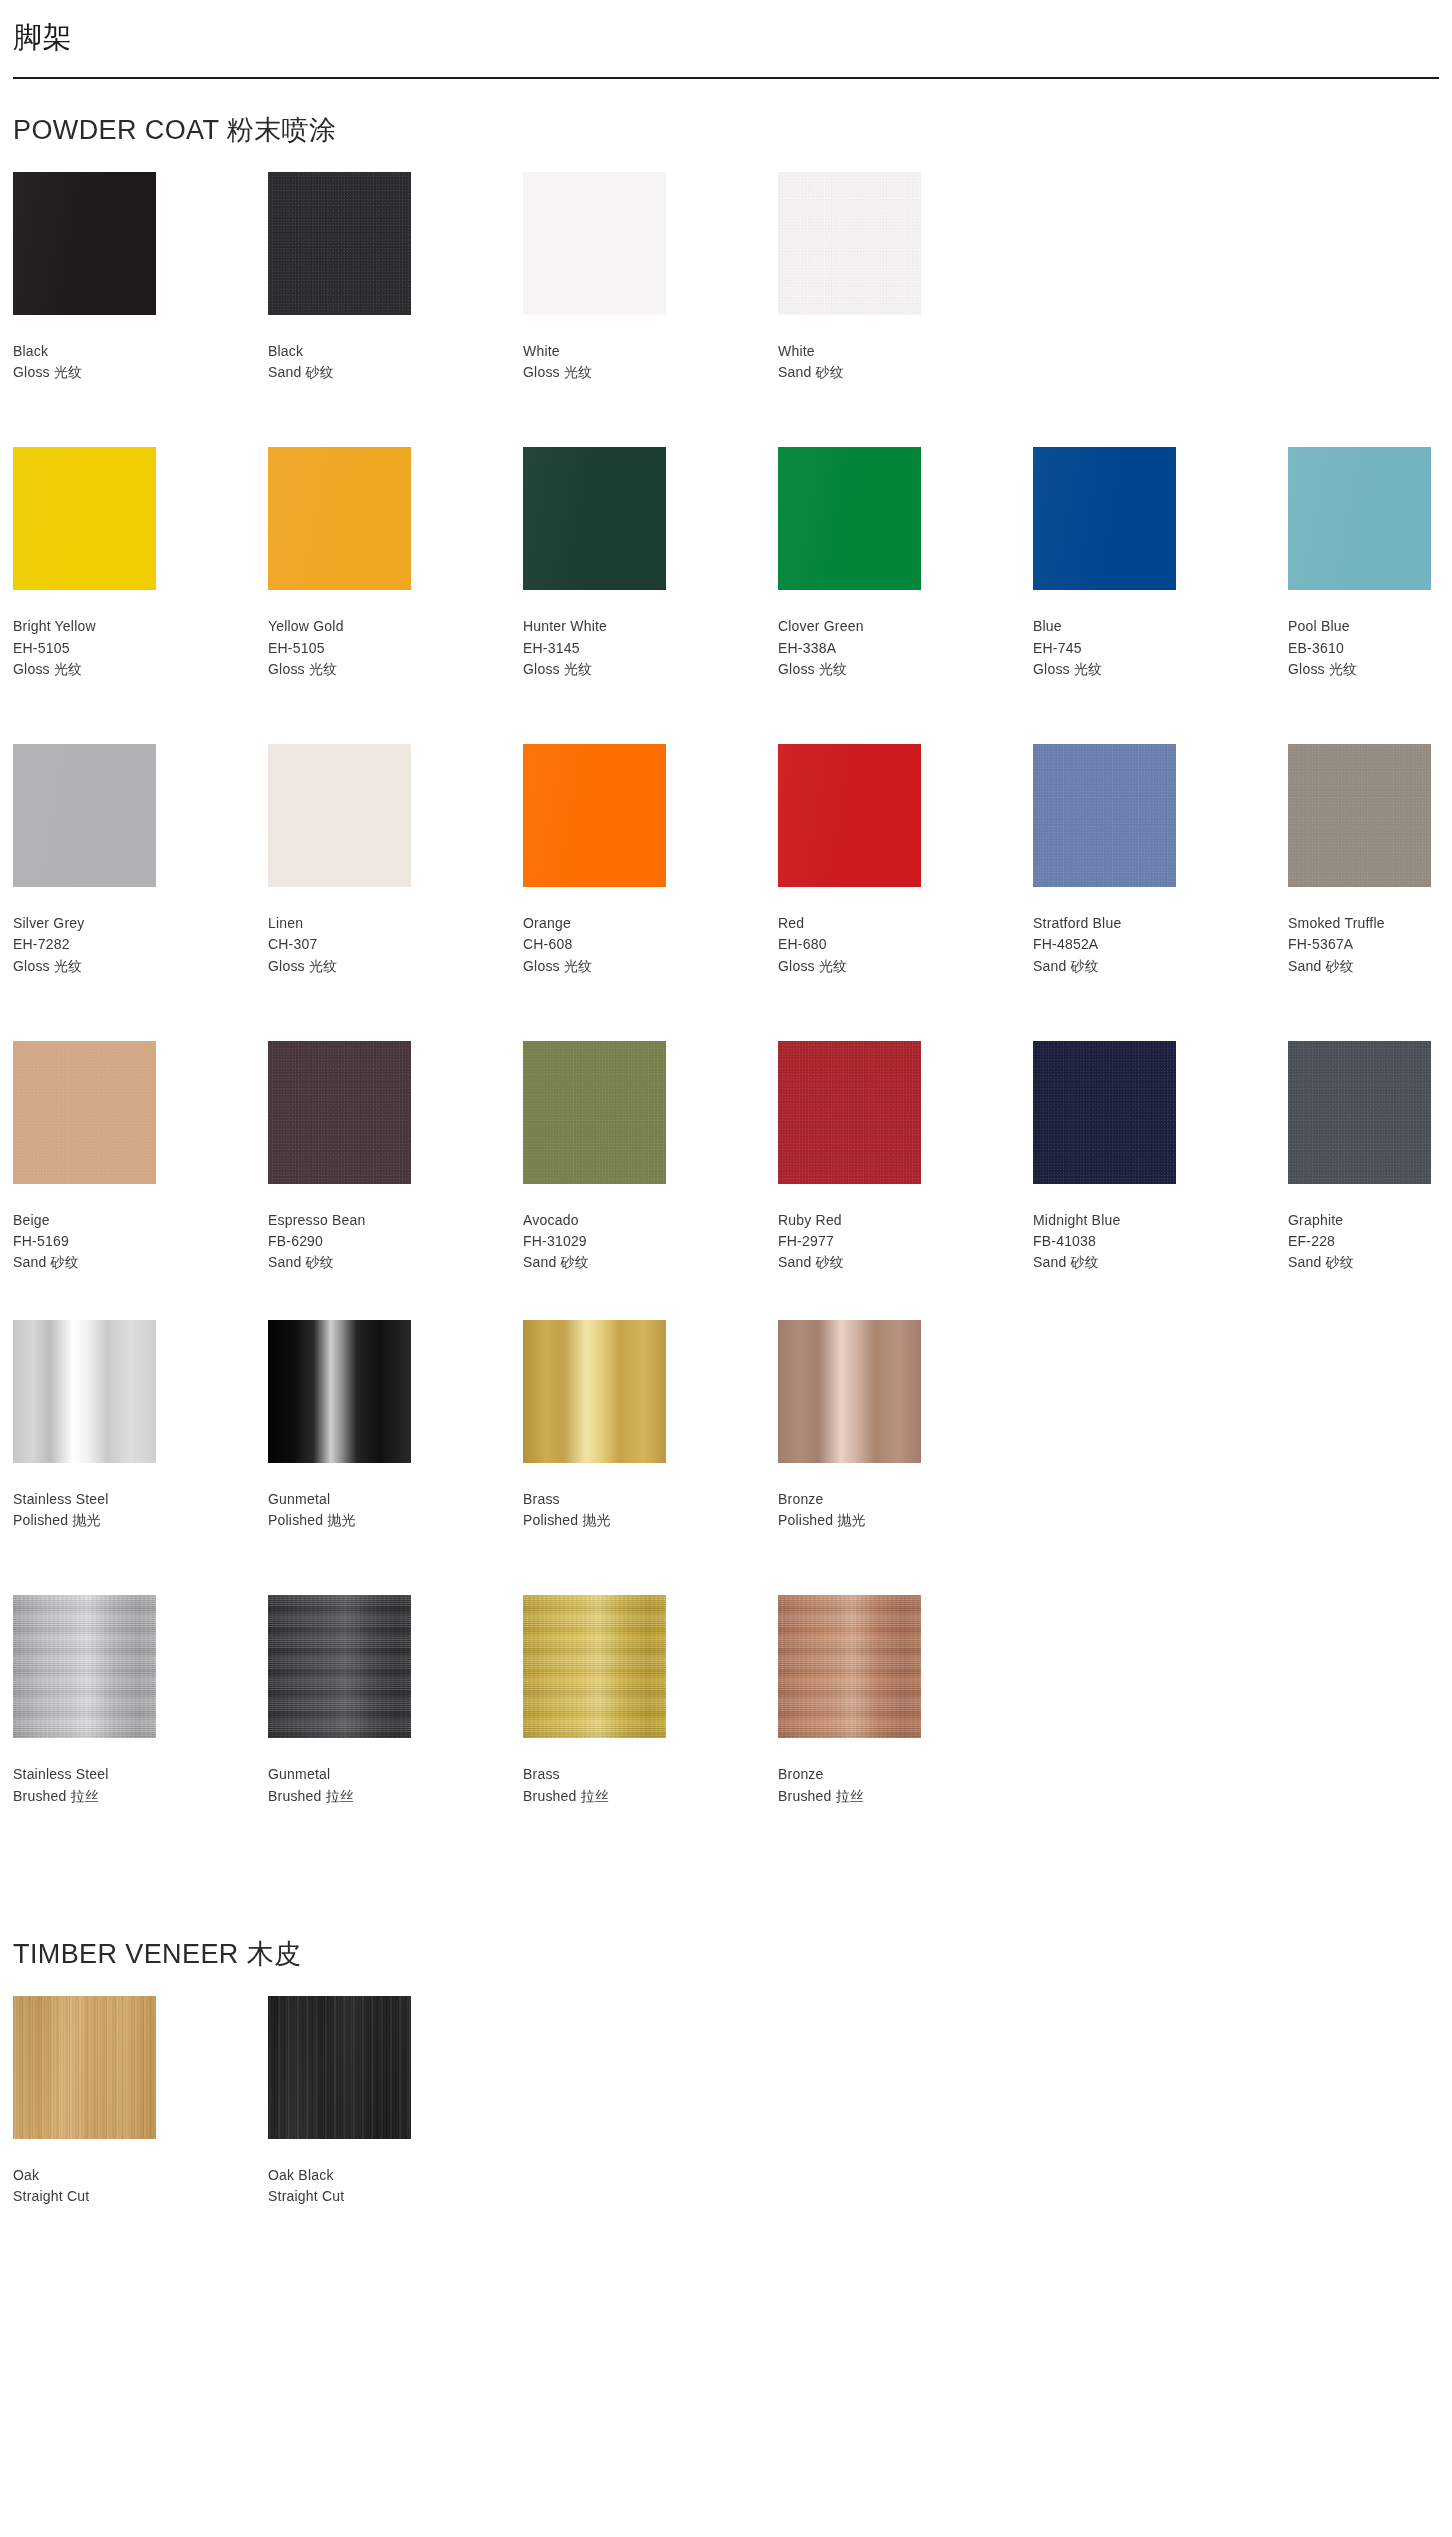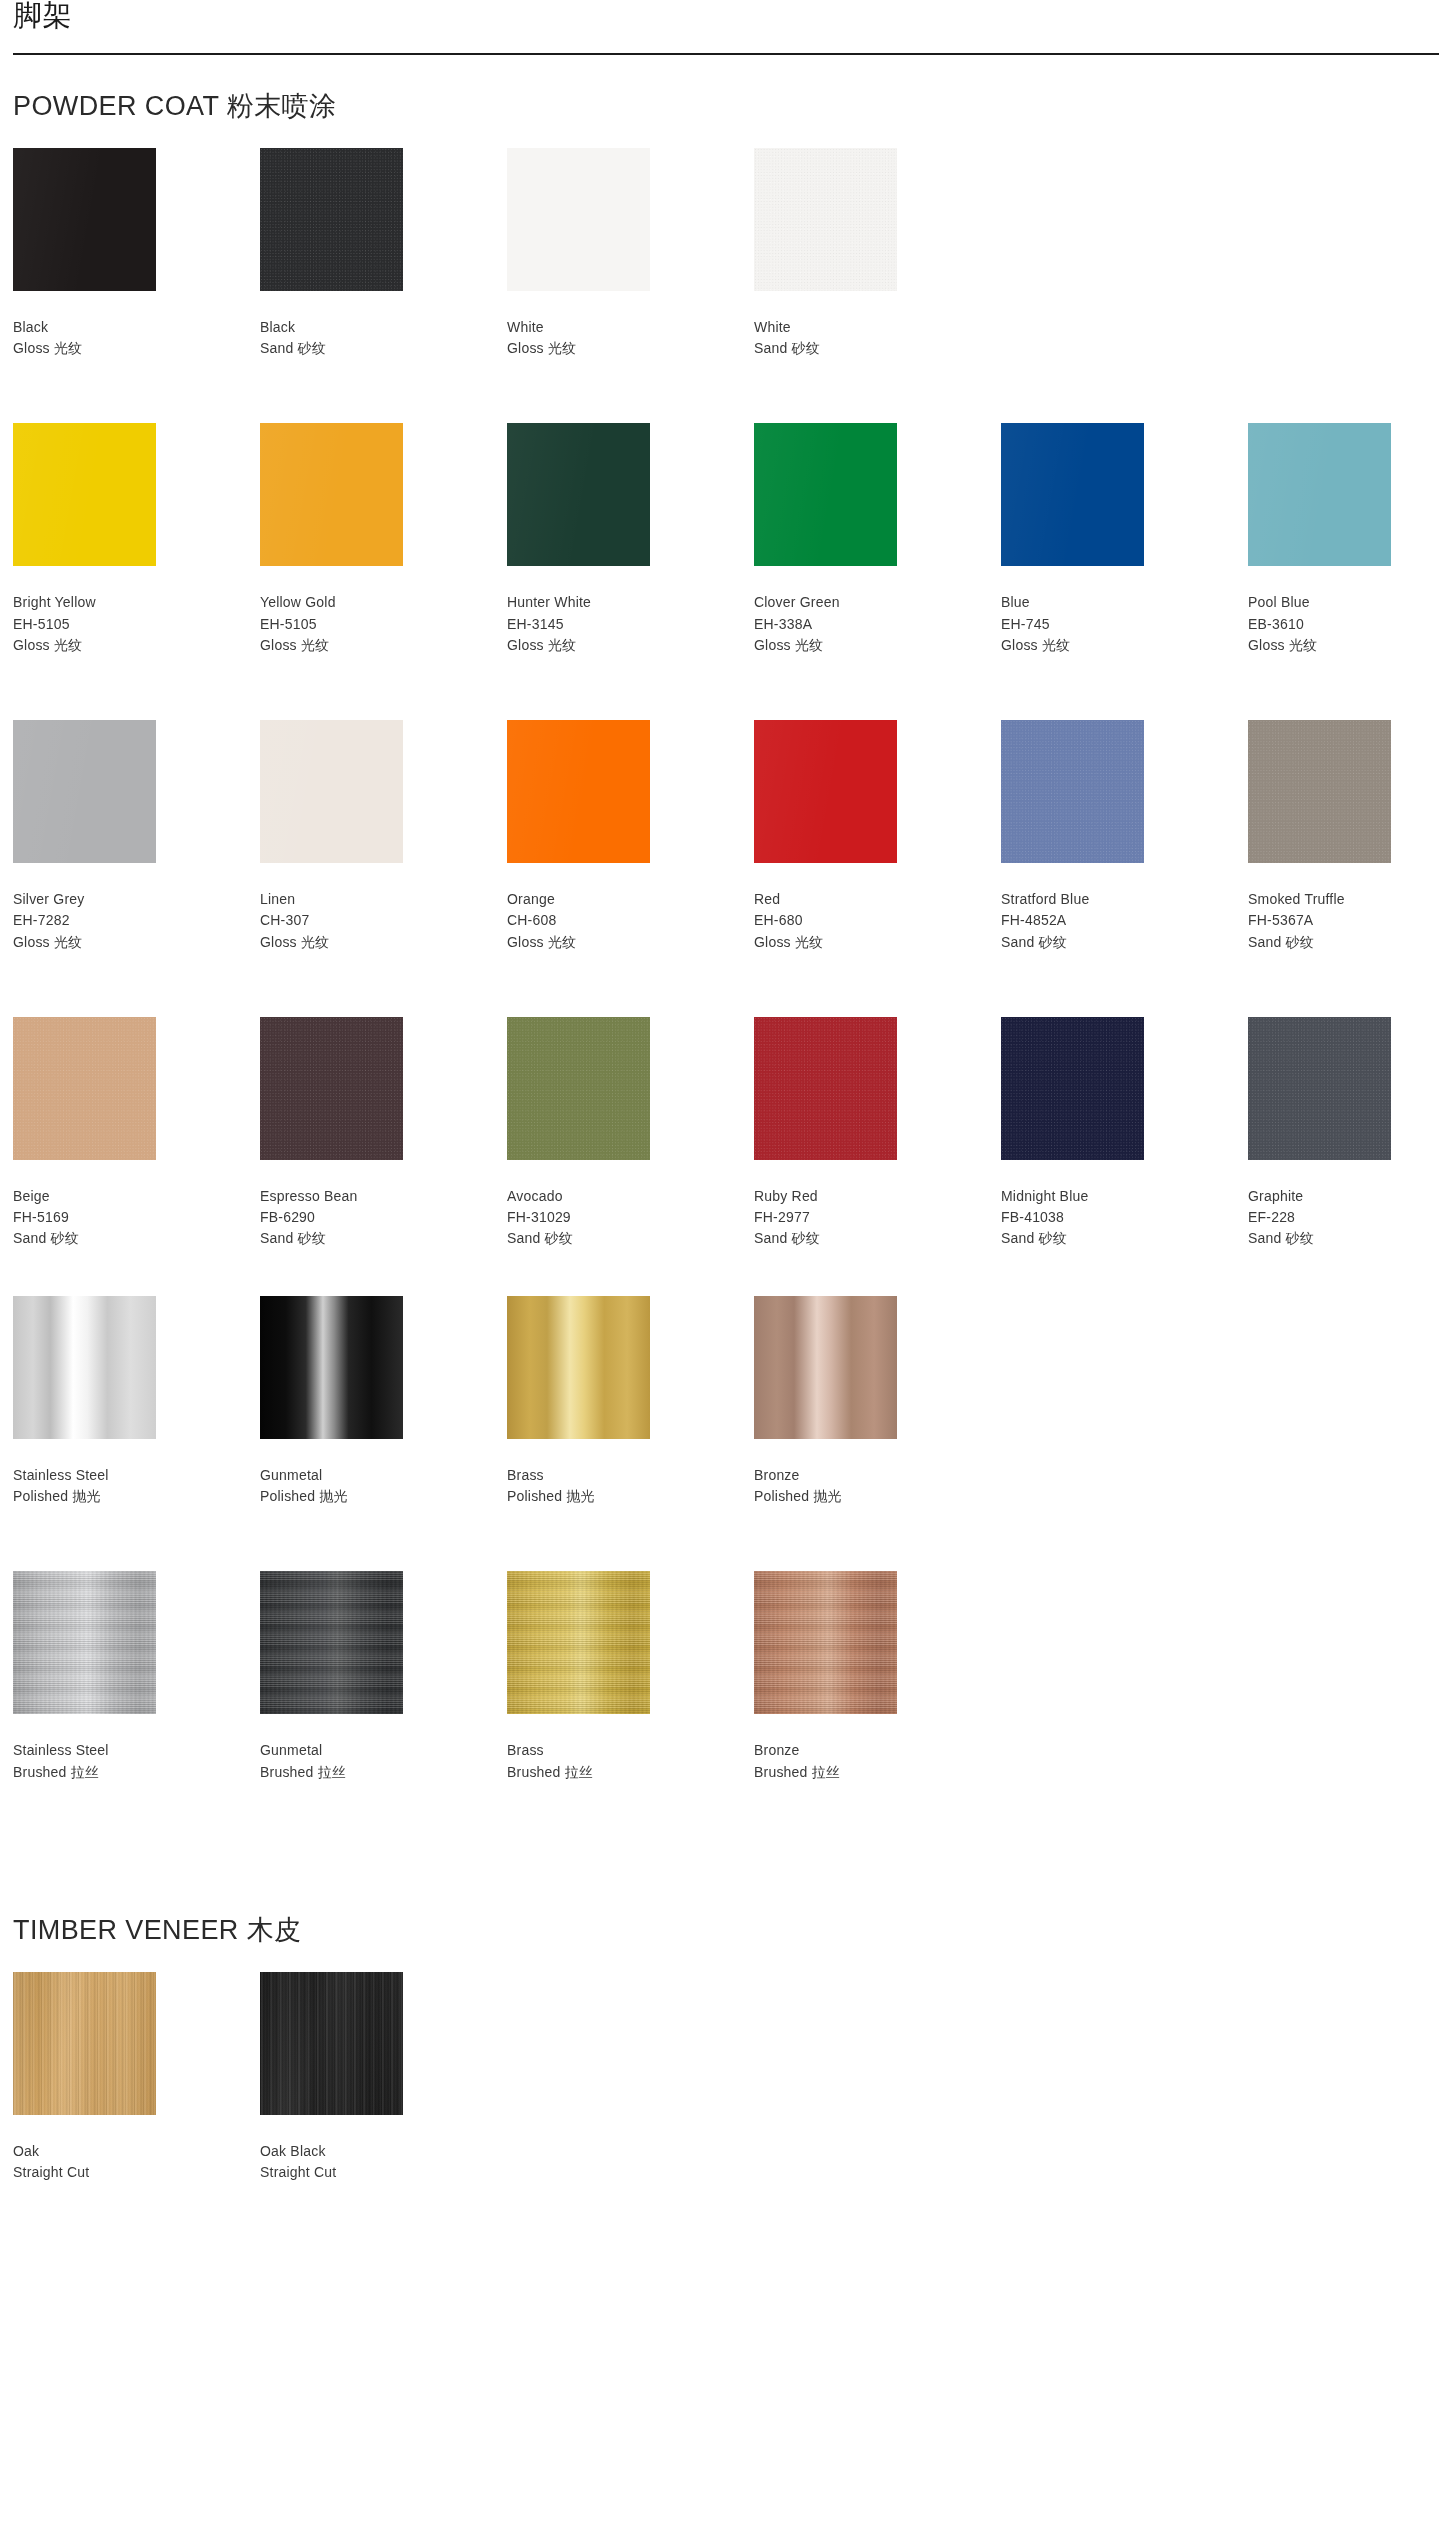--- a/index.html
+++ b/index.html
@@ -11,20 +11,22 @@
 
   body {
     font-family: "Liberation Sans", "DejaVu Sans", sans-serif;
     color: #1a1a1a;
     padding: 0 13px 64px 13px;
     -webkit-font-smoothing: antialiased;
   }
 
   
   .group-head {
+    padding-top: 24px;
+    font-family: Liberation Mono, monospace;
   }
   .group-title {
     font-size: 29px;
     font-weight: 400;
     letter-spacing: 0.4px;
     line-height: 1.1;
     color: #1b1b1b;
     padding-bottom: 21.5px;
   }
   .group-rule {
@@ -41,21 +43,21 @@
     letter-spacing: 0.4px;
     color: #2a2a2a;
     line-height: 1.15;
     padding-bottom: 26px;
   }
 
   
   .swatch-row {
     display: flex;
     flex-wrap: nowrap;
-    gap: 0;
+    gap: 8px;
     padding-bottom: 10px;
   }
   .swatch-cell {
     width: 247px;
     flex: 0 0 247px;
   }
 
   .swatch-chip {
     width: 143px;
     height: 143px;

